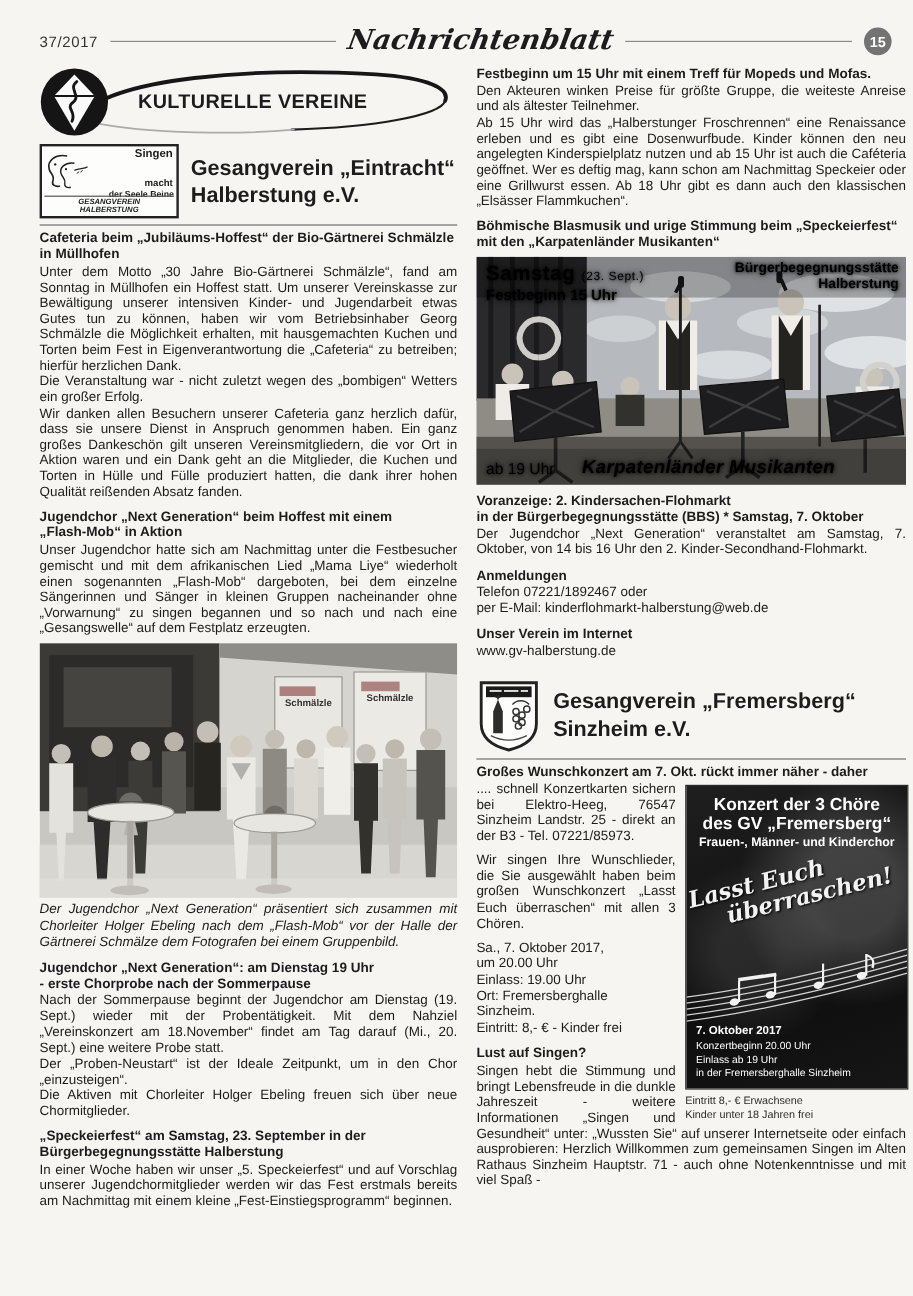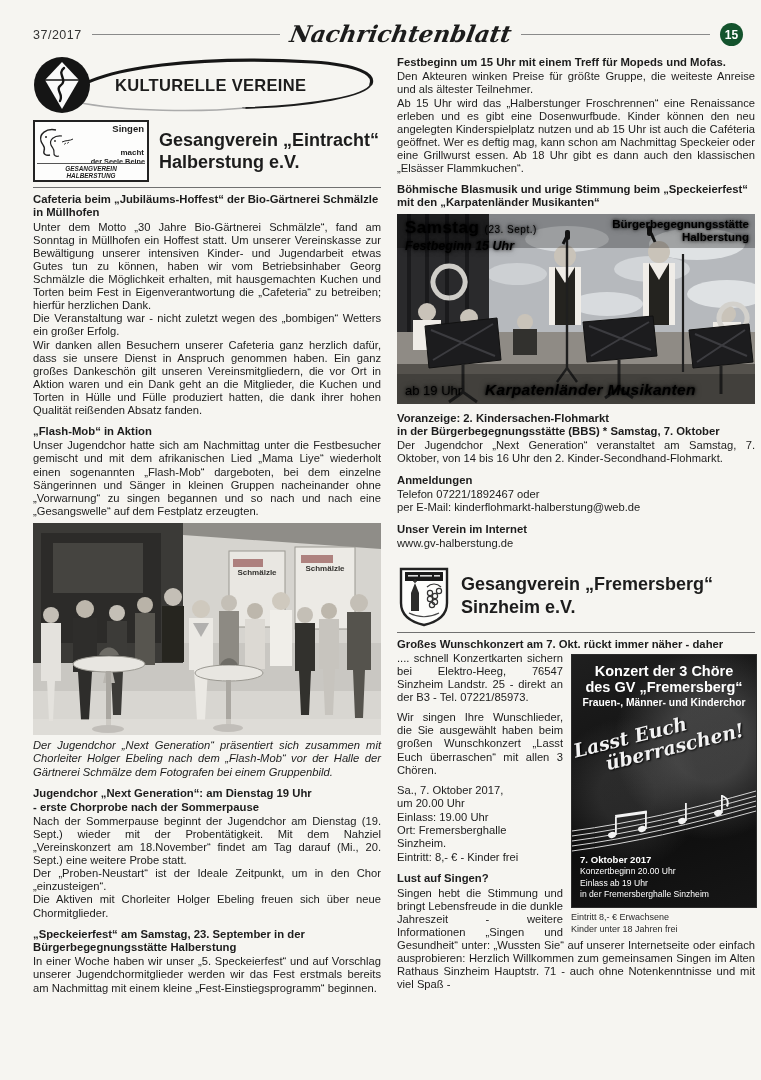--- a/index.html
+++ b/index.html
@@ -15,21 +15,21 @@
   
   .header-row{position:absolute;top:20px;left:33px;width:710px;display:flex;align-items:center;gap:10px;}
   .issue{font-size:12.5px;color:#333;letter-spacing:.5px;white-space:nowrap;}
   .hline{flex:1;height:1px;background:#8a8a8a;}
   .masthead{
     font-family:"DejaVu Serif",serif;font-style:italic;font-weight:bold;
     font-size:23px;transform:skewX(-10deg);white-space:nowrap;
     border-bottom:2px solid transparent;
   }
   .pagenum{
-    width:23px;height:23px;border-radius:50%;background:#14532d;color:#fff;
+    width:23px;height:23px;border-radius:50%;background:#737373;color:#fff;
     font-weight:bold;font-size:12px;display:flex;align-items:center;justify-content:center;flex:0 0 auto;
   }
 
   
   .col-left{position:absolute;left:33px;top:52px;width:348px;}
   .col-right{position:absolute;left:397px;top:56px;width:358px;}
 
   
   .banner{position:relative;height:66px;margin-bottom:2px;}
   .banner svg.ellipse{position:absolute;left:30px;top:2px;}
@@ -61,21 +61,21 @@
   .art-p{font-size:11.2px;line-height:1.17;text-align:justify;margin:0;}
   .caption{font-style:italic;font-size:11.2px;line-height:1.2;margin:4px 0 2px;text-align:justify;}
 
   .photo{display:block;width:100%;margin-top:5px;}
 
   
   .band-wrap{position:relative;margin-top:4px;}
   .ov{position:absolute;color:#000000;text-shadow:0 0 3px rgba(0,0,0,.9),0 0 6px rgba(0,0,0,.6);}
   .ov-day{left:8px;top:4px;font-size:17px;font-weight:bold;letter-spacing:.5px;}
   .ov-day .small{font-size:10px;font-weight:normal;}
-  .ov-start{left:8px;top:25px;font-size:12.5px;font-style:italic;font-weight:bold;}
+  .ov-start{left:8px;top:25px;font-size:12.5px;font-weight:bold;}
   .ov-venue{right:6px;top:4px;font-size:11.5px;font-weight:bold;text-align:right;line-height:1.15;}
   .ov-time{left:8px;bottom:6px;font-size:13px;text-align:center;}
   .ov-band{left:88px;bottom:5px;font-size:15.5px;font-weight:bold;font-style:italic;letter-spacing:.3px;}
 
   
   .crest{flex:0 0 auto;}
 
   
   .fb-flow{overflow:visible;}
   .poster-box{float:right;width:184px;margin:2px 0 2px 8px;}
@@ -154,20 +154,21 @@
       </div>
     </div>
     <hr class="club-rule">
 
     <div class="art-h tight">Cafeteria beim „Jubiläums-Hoffest“ der Bio-Gärtnerei Schmälzle in Müllhofen</div>
     <p class="art-p">Unter dem Motto „30 Jahre Bio-Gärtnerei Schmälzle“, fand am Sonntag in Müllhofen ein Hoffest statt. Um unserer Vereinskasse zur Bewältigung unserer intensiven Kinder- und Jugendarbeit etwas Gutes tun zu können, haben wir vom Betriebsinhaber Georg Schmälzle die Möglichkeit erhalten, mit hausgemachten Kuchen und Torten beim Fest in Eigenverantwortung die „Cafeteria“ zu betreiben; hierfür herzlichen Dank.</p>
     <p class="art-p">Die Veranstaltung war - nicht zuletzt wegen des „bombigen“ Wetters ein großer Erfolg.</p>
     <p class="art-p">Wir danken allen Besuchern unserer Cafeteria ganz herzlich dafür, dass sie unsere Dienst in Anspruch genommen haben. Ein ganz großes Dankeschön gilt unseren Vereinsmitgliedern, die vor Ort in Aktion waren und ein Dank geht an die Mitglieder, die Kuchen und Torten in Hülle und Fülle produziert hatten, die dank ihrer hohen Qualität reißenden Absatz fanden.</p>
 
     <div class="art-h">
+      <div>Jugendchor „Next Generation“ beim Hoffest mit einem</div>
       <div>„Flash-Mob“ in Aktion</div>
     </div>
     <p class="art-p">Unser Jugendchor hatte sich am Nachmittag unter die Festbesucher gemischt und mit dem afrikanischen Lied „Mama Liye“ wiederholt einen sogenannten „Flash-Mob“ dargeboten, bei dem einzelne Sängerinnen und Sänger in kleinen Gruppen nacheinander ohne „Vorwarnung“ zu singen begannen und so nach und nach eine „Gesangswelle“ auf dem Festplatz erzeugten.</p>
 
     <svg class="photo" width="348" height="212" viewBox="0 0 348 212">
       <rect width="348" height="212" fill="#c9c7c2"></rect>
       <rect x="0" y="0" width="150" height="140" fill="#3b3a37"></rect>
       <rect x="8" y="10" width="120" height="110" fill="#2c2b29"></rect>
       <rect x="20" y="20" width="90" height="50" fill="#454440"></rect>
       <rect x="150" y="0" width="198" height="120" fill="#d6d4cf"></rect>

